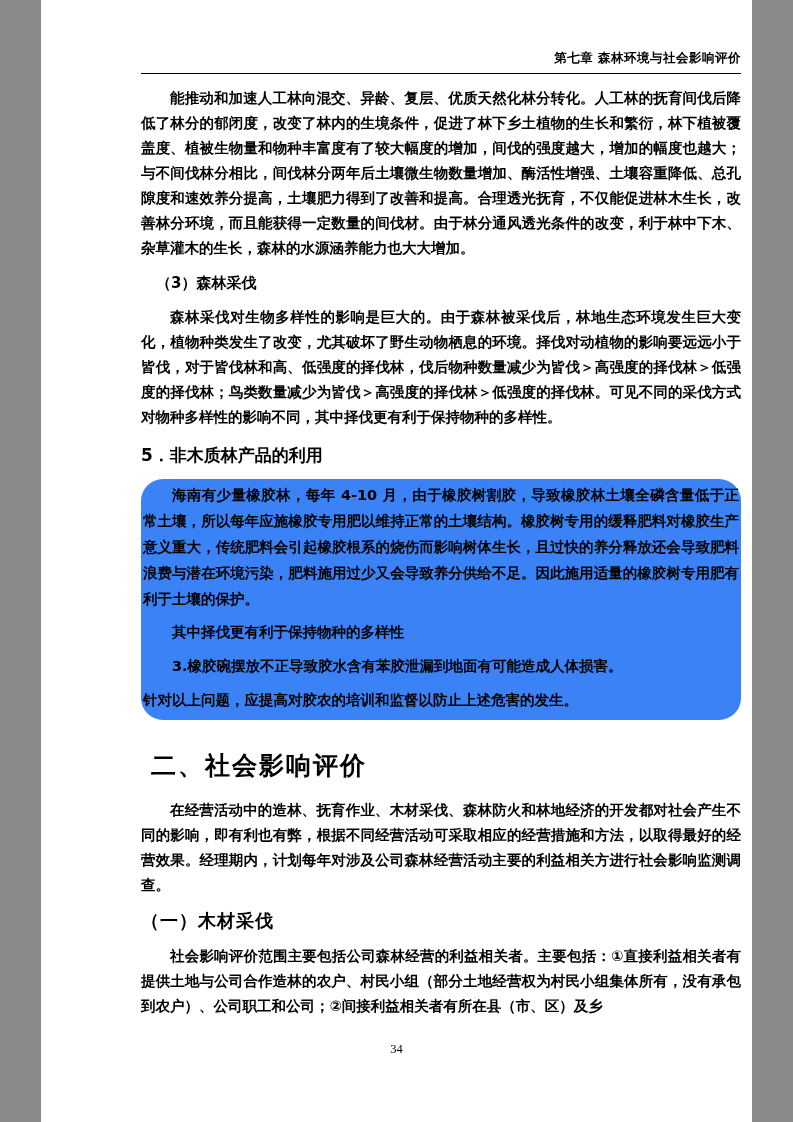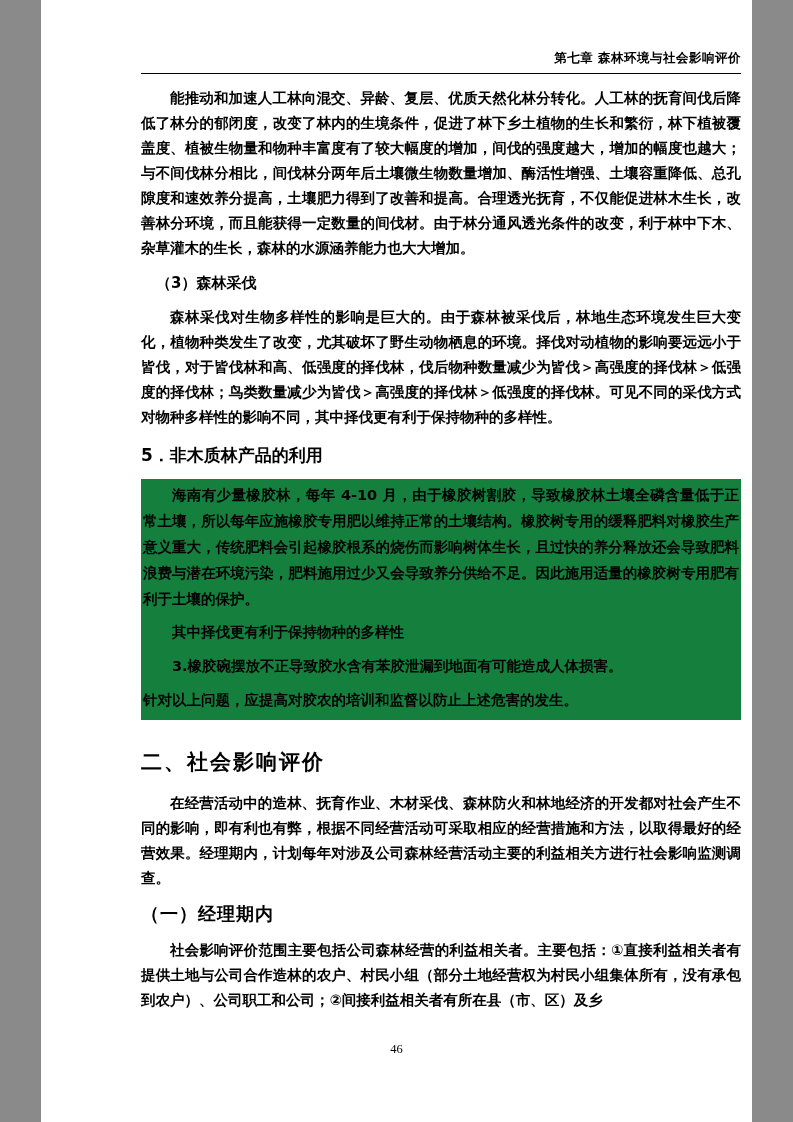--- a/index.html
+++ b/index.html
@@ -53,33 +53,34 @@
     margin-top: 2px;
     line-height: 1.9;
   }
   .num-head {
     font-size: 17px;
     font-weight: bold;
     line-height: 2.1;
     margin-top: 4px;
   }
   .highlight {
-    background: #15803d;
+    background: #3b82f6;
     padding: 4px 2px 6px 2px;
     margin-top: 6px;
+    border-radius: 22px;
   }
   .highlight p {
     font-size: 14.5px;
     line-height: 1.78;
   }
   .h1-cn {
-    font-size: 21px;
+    font-size: 25px;
     font-weight: bold;
     letter-spacing: 2px;
-    margin: 26px 0 12px 0;
+    margin: 26px 0 12px 10px;
     line-height: 1.6;
   }
   .h2-cn {
     font-size: 18px;
     font-weight: bold;
     letter-spacing: 1px;
     margin: 22px 0 8px 0;
     line-height: 1.7;
   }
   .para-block p + p {
@@ -118,22 +119,22 @@
         <p class="indent">海南有少量橡胶林，每年 4-10 月，由于橡胶树割胶，导致橡胶林土壤全磷含量低于正常土壤，所以每年应施橡胶专用肥以维持正常的土壤结构。橡胶树专用的缓释肥料对橡胶生产意义重大，传统肥料会引起橡胶根系的烧伤而影响树体生长，且过快的养分释放还会导致肥料浪费与潜在环境污染，肥料施用过少又会导致养分供给不足。因此施用适量的橡胶树专用肥有利于土壤的保护。</p>
         <p class="indent">其中择伐更有利于保持物种的多样性</p>
         <p class="indent">3.橡胶碗摆放不正导致胶水含有苯胶泄漏到地面有可能造成人体损害。</p>
         <p>针对以上问题，应提高对胶农的培训和监督以防止上述危害的发生。</p>
       </div>
 
       <p class="h1-cn">二、社会影响评价</p>
 
       <p class="indent">在经营活动中的造林、抚育作业、木材采伐、森林防火和林地经济的开发都对社会产生不同的影响，即有利也有弊，根据不同经营活动可采取相应的经营措施和方法，以取得最好的经营效果。经理期内，计划每年对涉及公司森林经营活动主要的利益相关方进行社会影响监测调查。</p>
 
-      <p class="h2-cn">（一）经理期内</p>
+      <p class="h2-cn">（一）木材采伐</p>
 
       <p class="indent">社会影响评价范围主要包括公司森林经营的利益相关者。主要包括：①直接利益相关者有提供土地与公司合作造林的农户、村民小组（部分土地经营权为村民小组集体所有，没有承包到农户）、公司职工和公司；②间接利益相关者有所在县（市、区）及乡</p>
     </div>
 
   </div>
 
-  <div class="page-number">46</div>
+  <div class="page-number">34</div>
 
 </div>
 
 </body></html>

